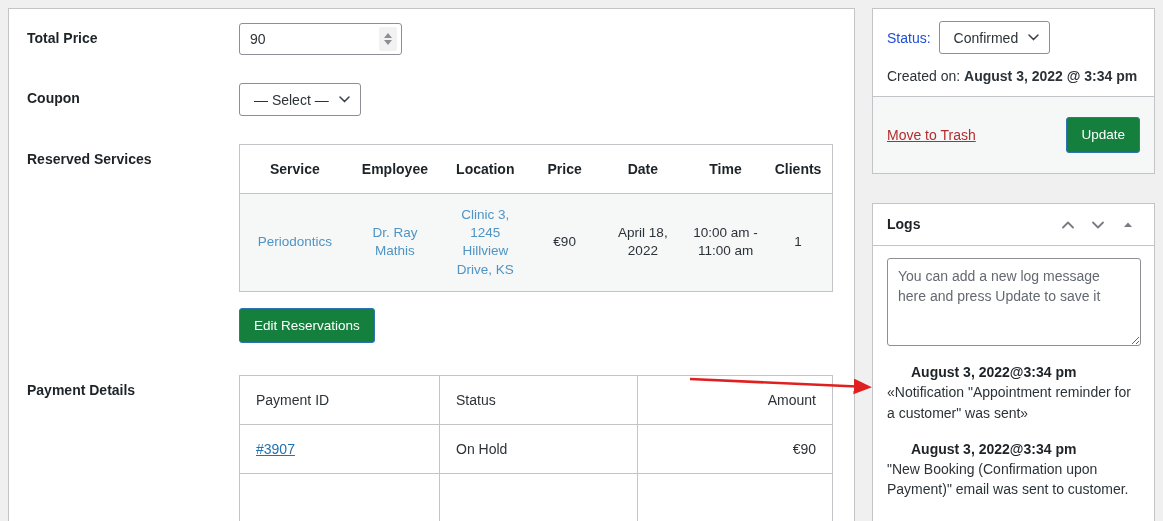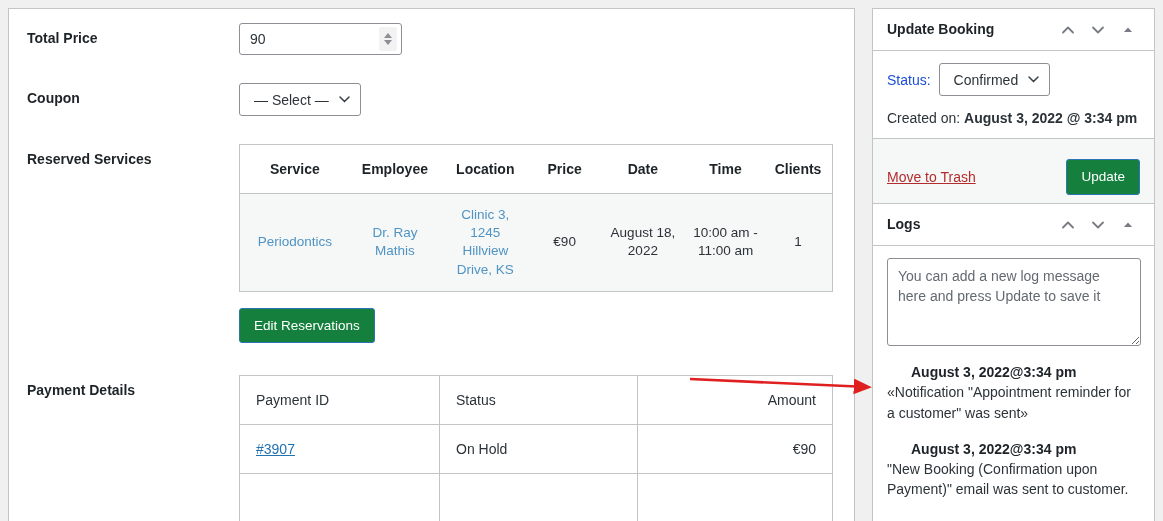--- a/index.html
+++ b/index.html
@@ -353,21 +353,21 @@
                     <td>
                       <span class="lnk">Periodontics</span>
                     </td>
                     <td>
                       <span class="lnk">Dr. Ray Mathis</span>
                     </td>
                     <td>
                       <span class="lnk">Clinic 3, 1245 Hillview Drive, KS</span>
                     </td>
                     <td>€90</td>
-                    <td>August 18, 2022</td>
+                    <td>April 18, 2022</td>
                     <td>10:00 am - 11:00 am</td>
                     <td>1</td>
                   </tr>
                 </tbody>
               </table>
               <div style="margin-top:16px;">
                 <button class="btn-primary">Edit Reservations</button>
               </div>
             </td>
           </tr>
@@ -399,40 +399,20 @@
                 </tbody>
               </table>
             </td>
           </tr>
         </tbody>
       </table>
     </div>
   </section>
 
   <section class="postbox" id="update-booking-panel">
-    <header class="postbox-header">
-      <h2 class="postbox-title">Update Booking</h2>
-      <div class="handle-actions">
-        <button class="handle-btn">
-          <svg width="16" height="16" viewBox="0 0 16 16">
-              <path d="M3 10.5 L8 5.5 L13 10.5" fill="none" stroke="#787c82" stroke-width="1.8" stroke-linecap="round" stroke-linejoin="round"></path>
-            </svg>
-        </button>
-        <button class="handle-btn">
-          <svg width="16" height="16" viewBox="0 0 16 16">
-              <path d="M3 5.5 L8 10.5 L13 5.5" fill="none" stroke="#787c82" stroke-width="1.8" stroke-linecap="round" stroke-linejoin="round"></path>
-            </svg>
-        </button>
-        <button class="handle-btn">
-          <svg width="14" height="14" viewBox="0 0 14 14">
-              <path d="M3 9 L7 4.5 L11 9 Z" fill="#787c82"></path>
-            </svg>
-        </button>
-      </div>
-    </header>
 
     <div class="ub-body">
       <div class="status-row">
         <span class="status-label">Status:</span>
         <span class="sel">
           <span>Confirmed</span>
           <svg class="chev" viewBox="0 0 11 7">
             <path d="M1 1 L5.5 5.6 L10 1" fill="none" stroke="#3c434a" stroke-width="1.5" stroke-linecap="round" stroke-linejoin="round"></path>
           </svg>
         </span>

